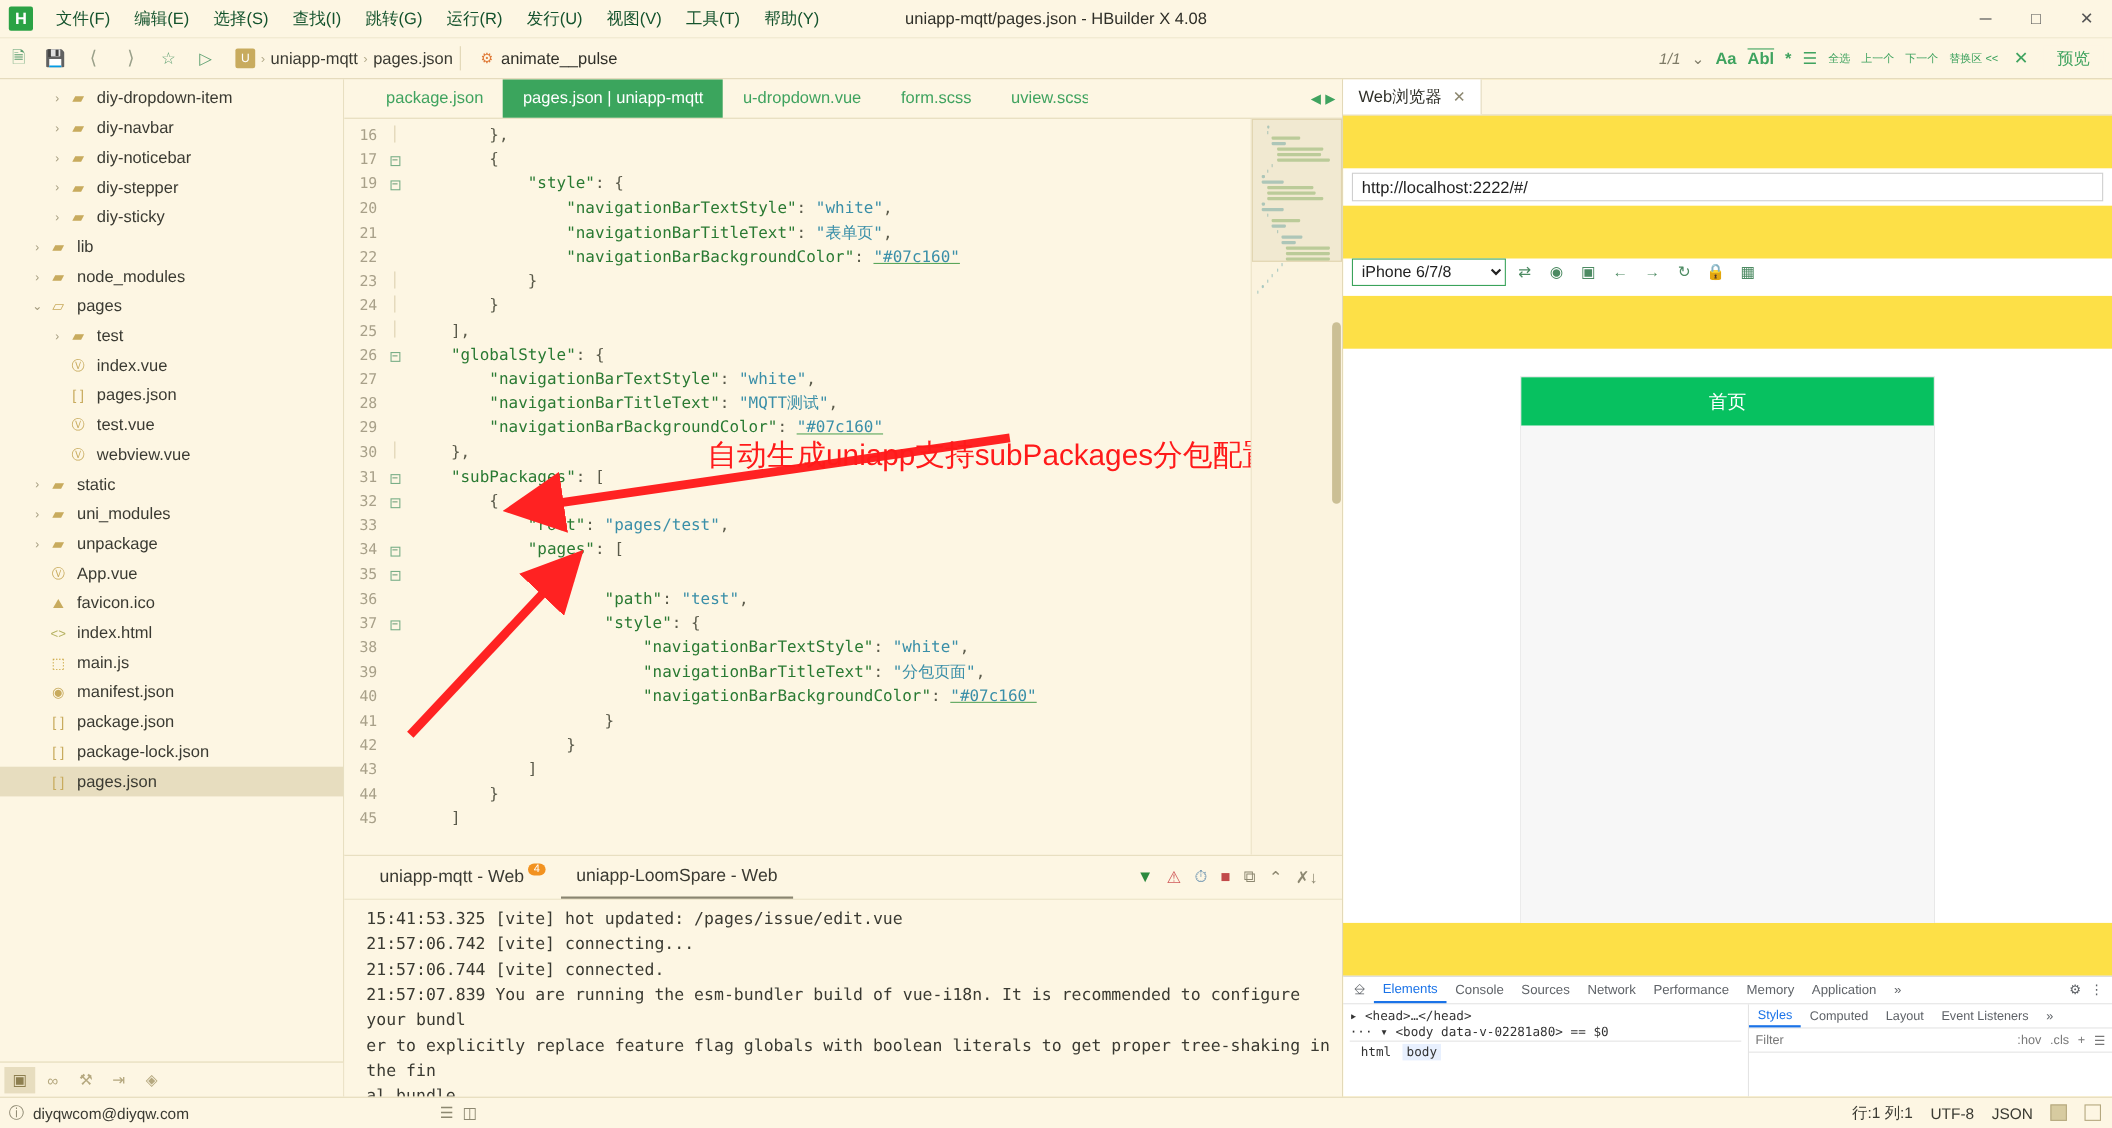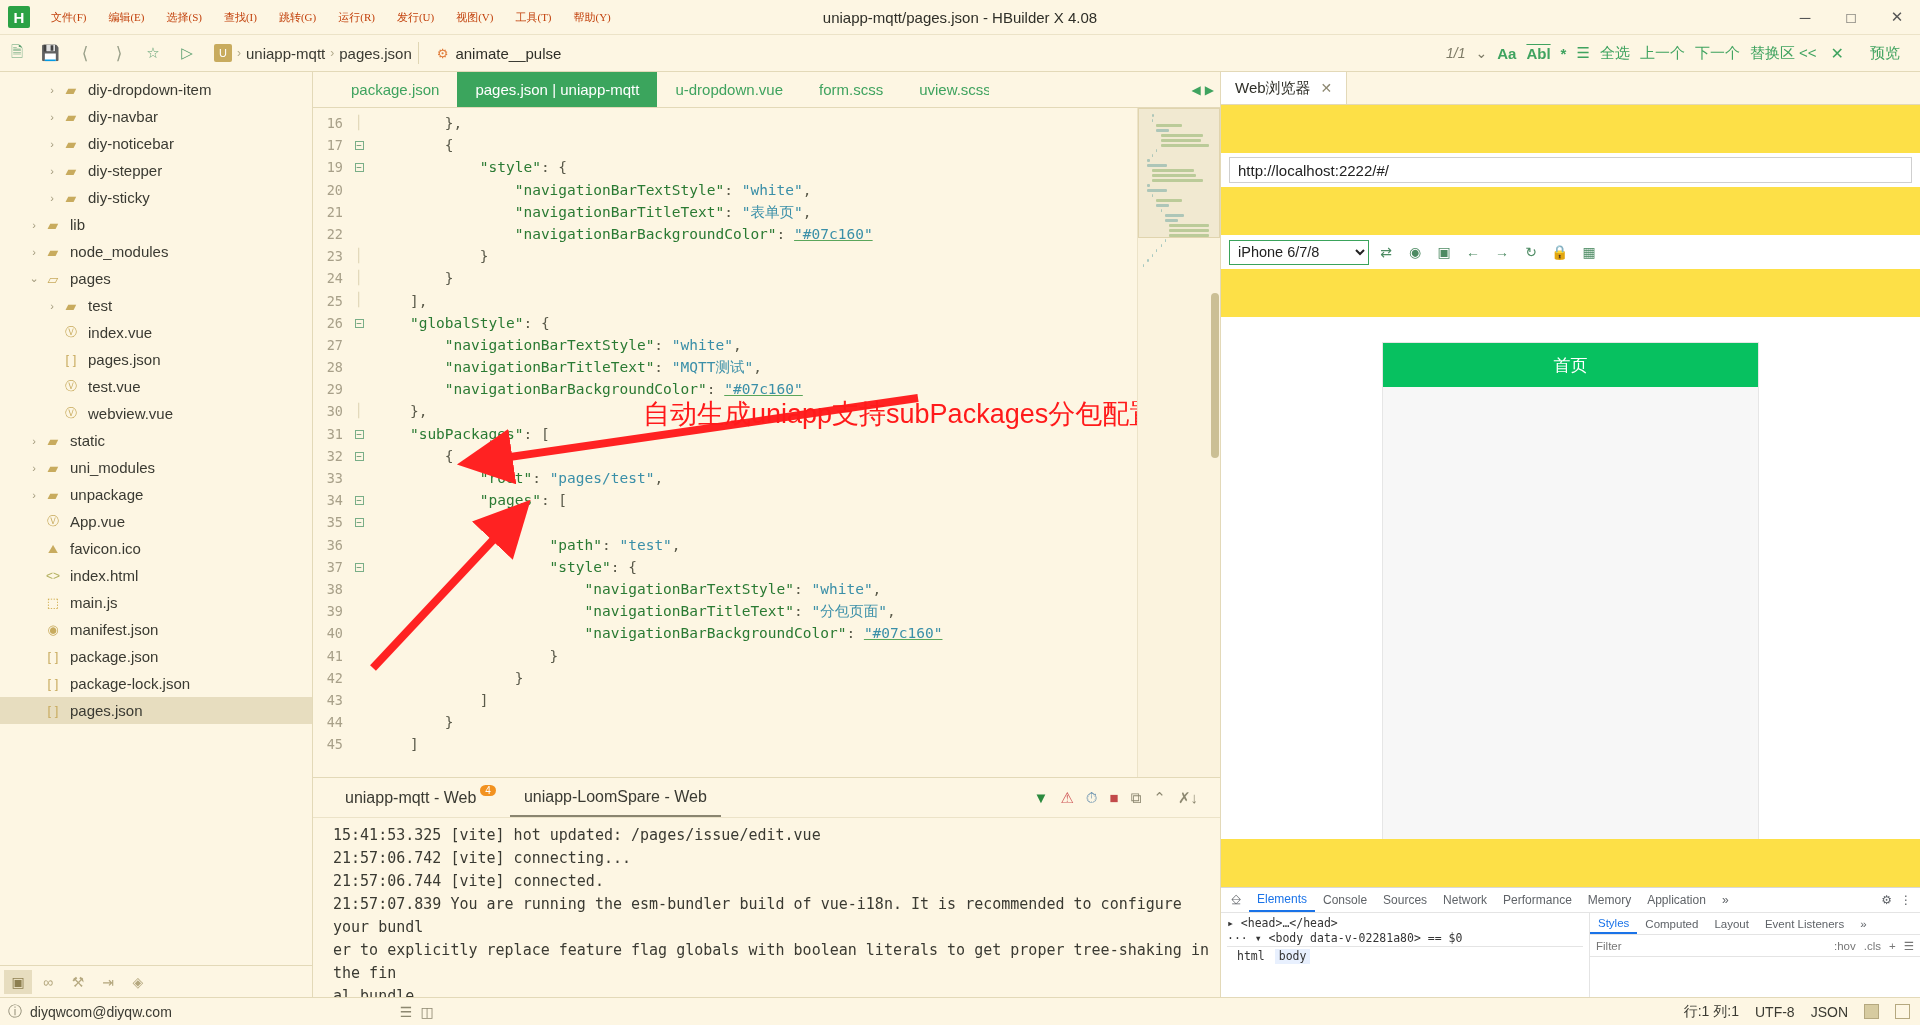--- a/index.html
+++ b/index.html
@@ -24,22 +24,22 @@
   }
   .logo {
     width: 22px; height: 22px; margin-left: 8px; margin-right: 10px;
     background: #2ba245; color: #fff;
     font-size: 15px; font-weight: bold;
     display: flex; align-items: center; justify-content: center;
     border-radius: 2px;
   }
   .menubar { display: flex; align-items: center; }
   .menu-item {
-    padding: 4px 11px; font-size: 11px; color: #c2410c;
-    cursor: default; white-space: nowrap; font-family: Liberation Serif, serif;
+    padding: 4px 11px; font-size: 15px; color: #14532d;
+    cursor: default; white-space: nowrap;
   }
   .win-title {
     position: absolute; left: 0; right: 0; text-align: center;
     font-size: 15px; color: #2f2f28; pointer-events: none;
   }
   .win-ctrls { margin-left: auto; display: flex; height: 100%; }
   .win-btn {
     width: 46px; height: 100%;
     display: flex; align-items: center; justify-content: center;
     color: #555; font-size: 15px;
@@ -73,21 +73,21 @@
   .find-box {
     display: flex; align-items: center; gap: 7px;
     margin-left: 12px; font-size: 15px; color: #3a3a32;
     flex: 1;
   }
   .find-icon { color: #e07b39; font-size: 13px; }
   .find-text { color: #2f2f28; }
   .find-right { display: flex; align-items: center; gap: 10px; margin-left: auto; padding-right: 8px; }
   .f-count { font-size: 14px; color: #7d7a66; font-style: italic; }
   .f-ico { color: #3fa35f; font-size: 15px; font-weight: bold; }
-  .f-lbl { color: #3fa35f; font-size: 15px; }
+  .f-lbl { color: #3fa35f; font-size: 10px; }
   .f-close { color: #3fa35f; font-size: 16px; padding: 0 4px; }
   .preview-btn {
     background: #fdf6e3; color: #3fa35f; font-size: 15px;
     padding: 3px 12px; border: none;
     font-family: inherit;
   }
 
   
   .main { flex: 1; display: flex; min-height: 0; }
 
@@ -264,21 +264,21 @@
     background: #ffffff; border-right: 1px solid #e3d9b8;
   }
   .rp-tab .x { color: #8d8871; font-size: 14px; }
   .url-row { height: 34px; flex: 0 0 34px; display: flex; align-items: center; padding: 3px 8px; background: #fff; }
   .url-input {
     flex: 1; height: 26px; border: 1px solid #cfcfcf; background: #fff;
     font-size: 15px; padding: 0 8px; color: #222;
     font-family: inherit;
   }
   .br-toolbar {
-    height: 34px; flex: 0 0 34px; display: flex; align-items: center;
+    height: 34px; flex: 0 0 34px; display: flex; 
     gap: 5px; padding: 0 8px; background: #fff;
   }
   .dev-select {
     width: 140px; height: 25px; border: 1px solid #3aa35b; background: #fff;
     font-size: 14.5px; padding: 0 4px; color: #222; font-family: inherit;
   }
   .bt-ico {
     width: 24px; height: 24px; display: flex; align-items: center; justify-content: center;
     color: #4d8b63; font-size: 14px;
   }

